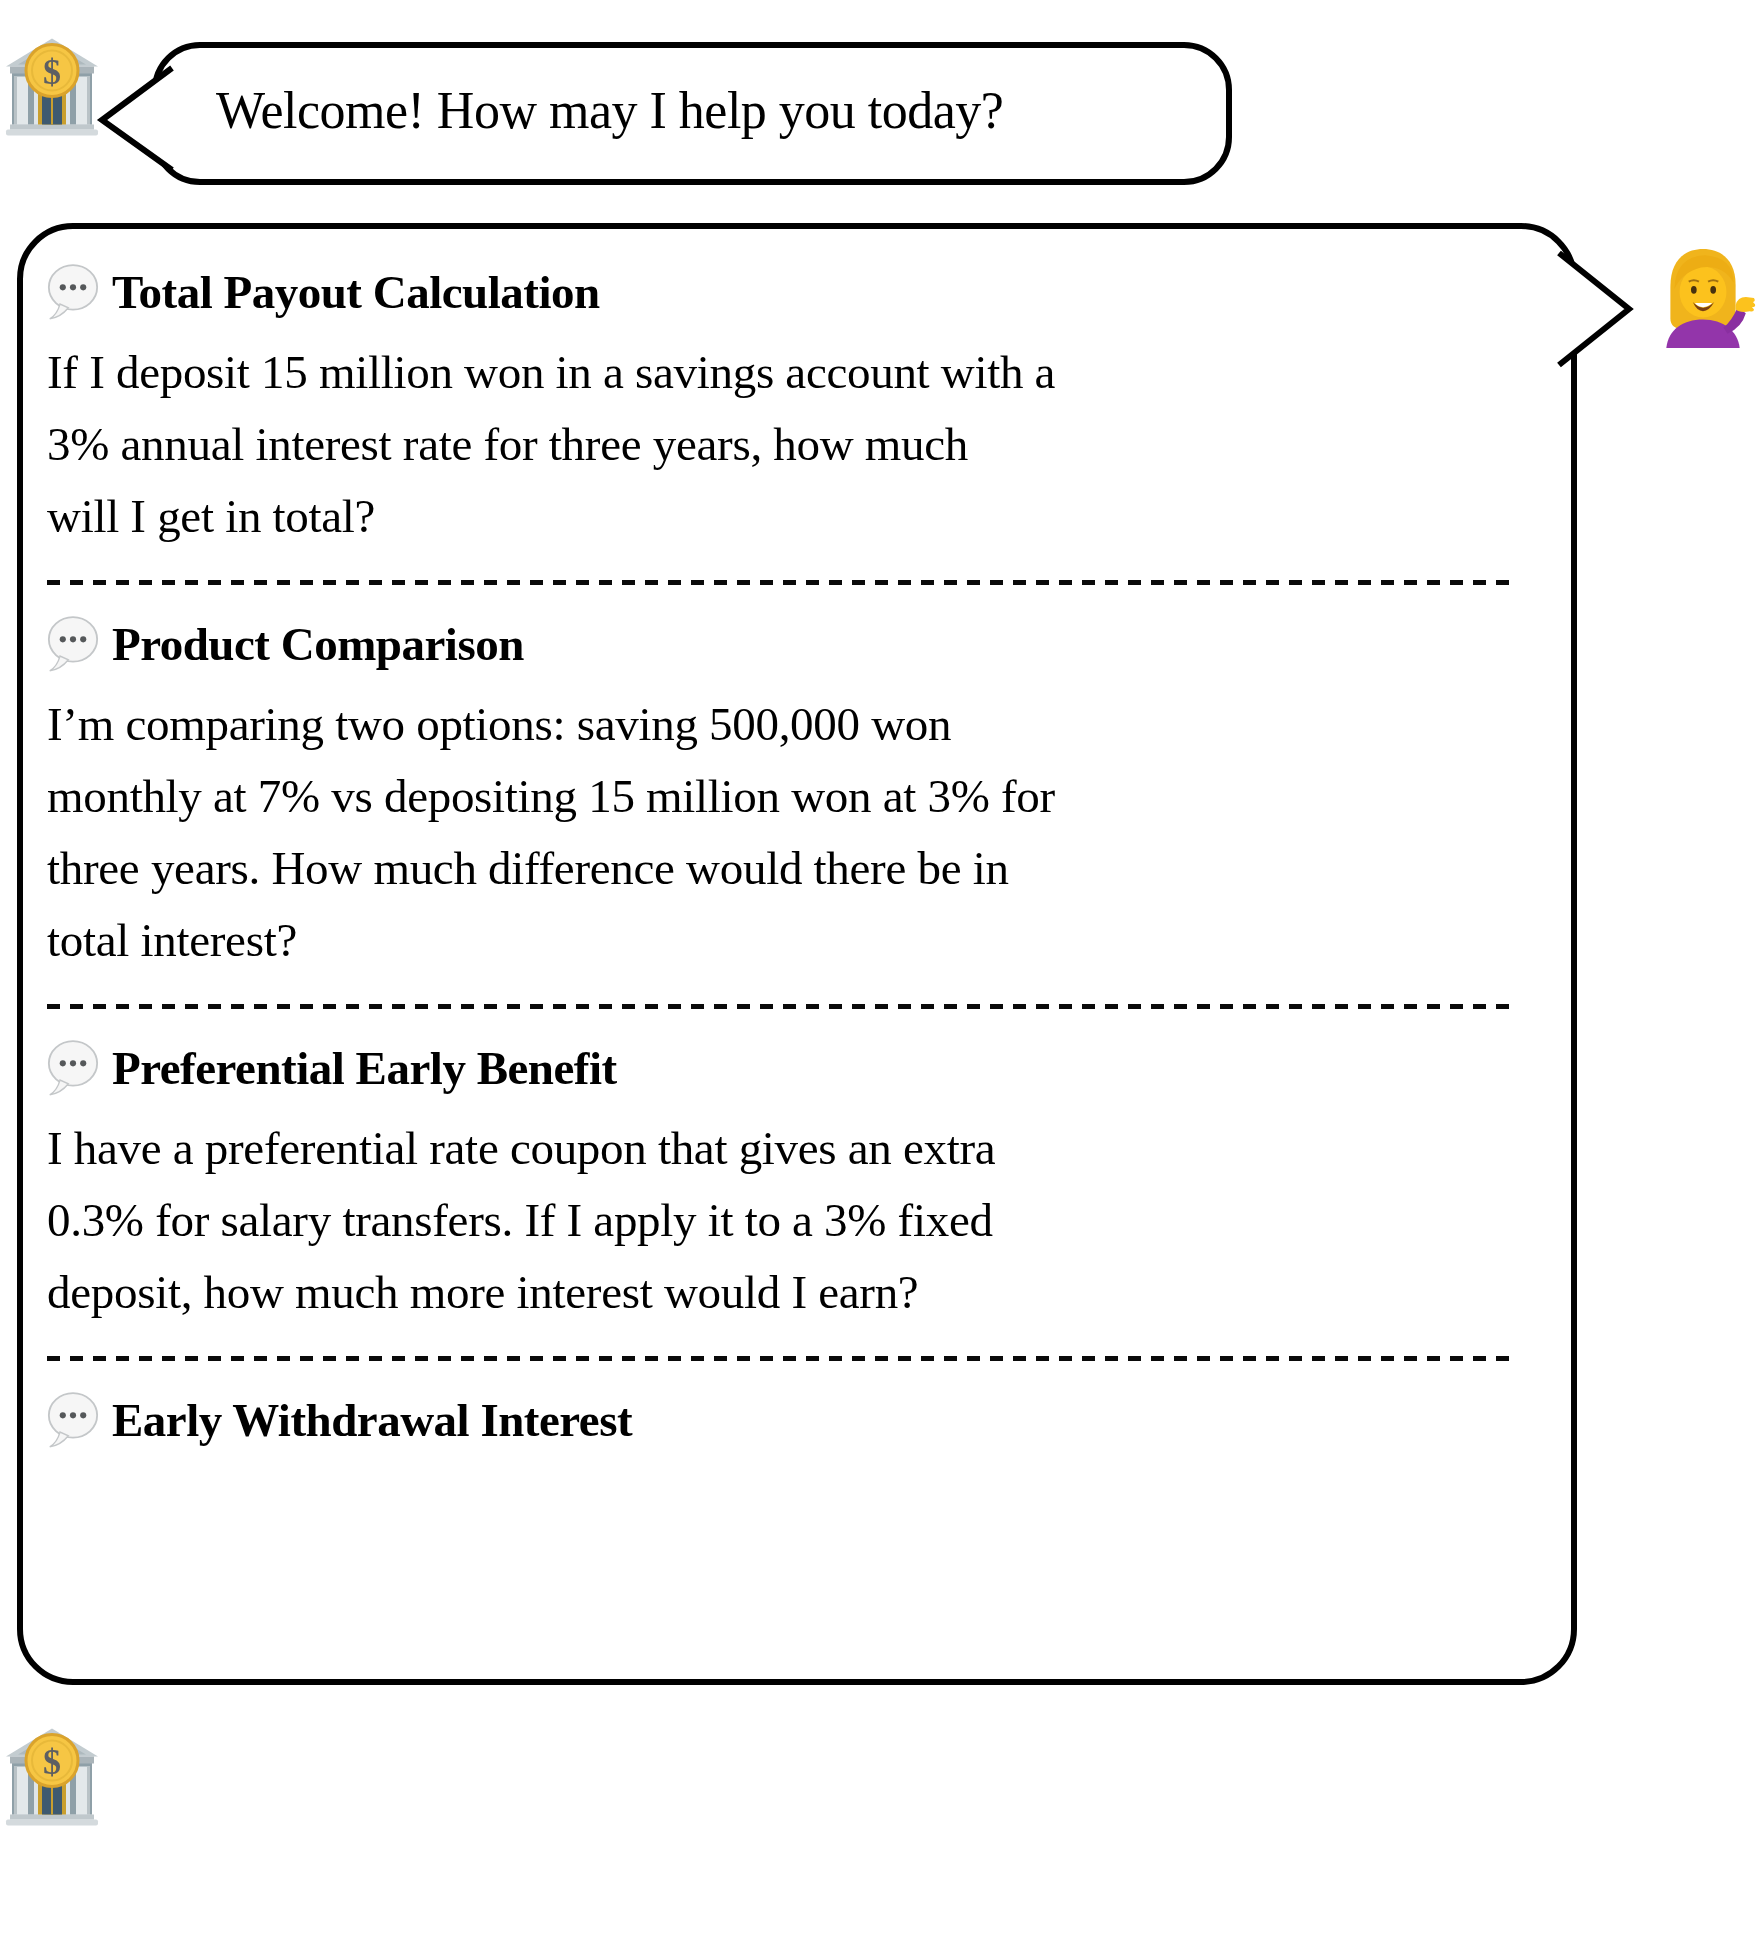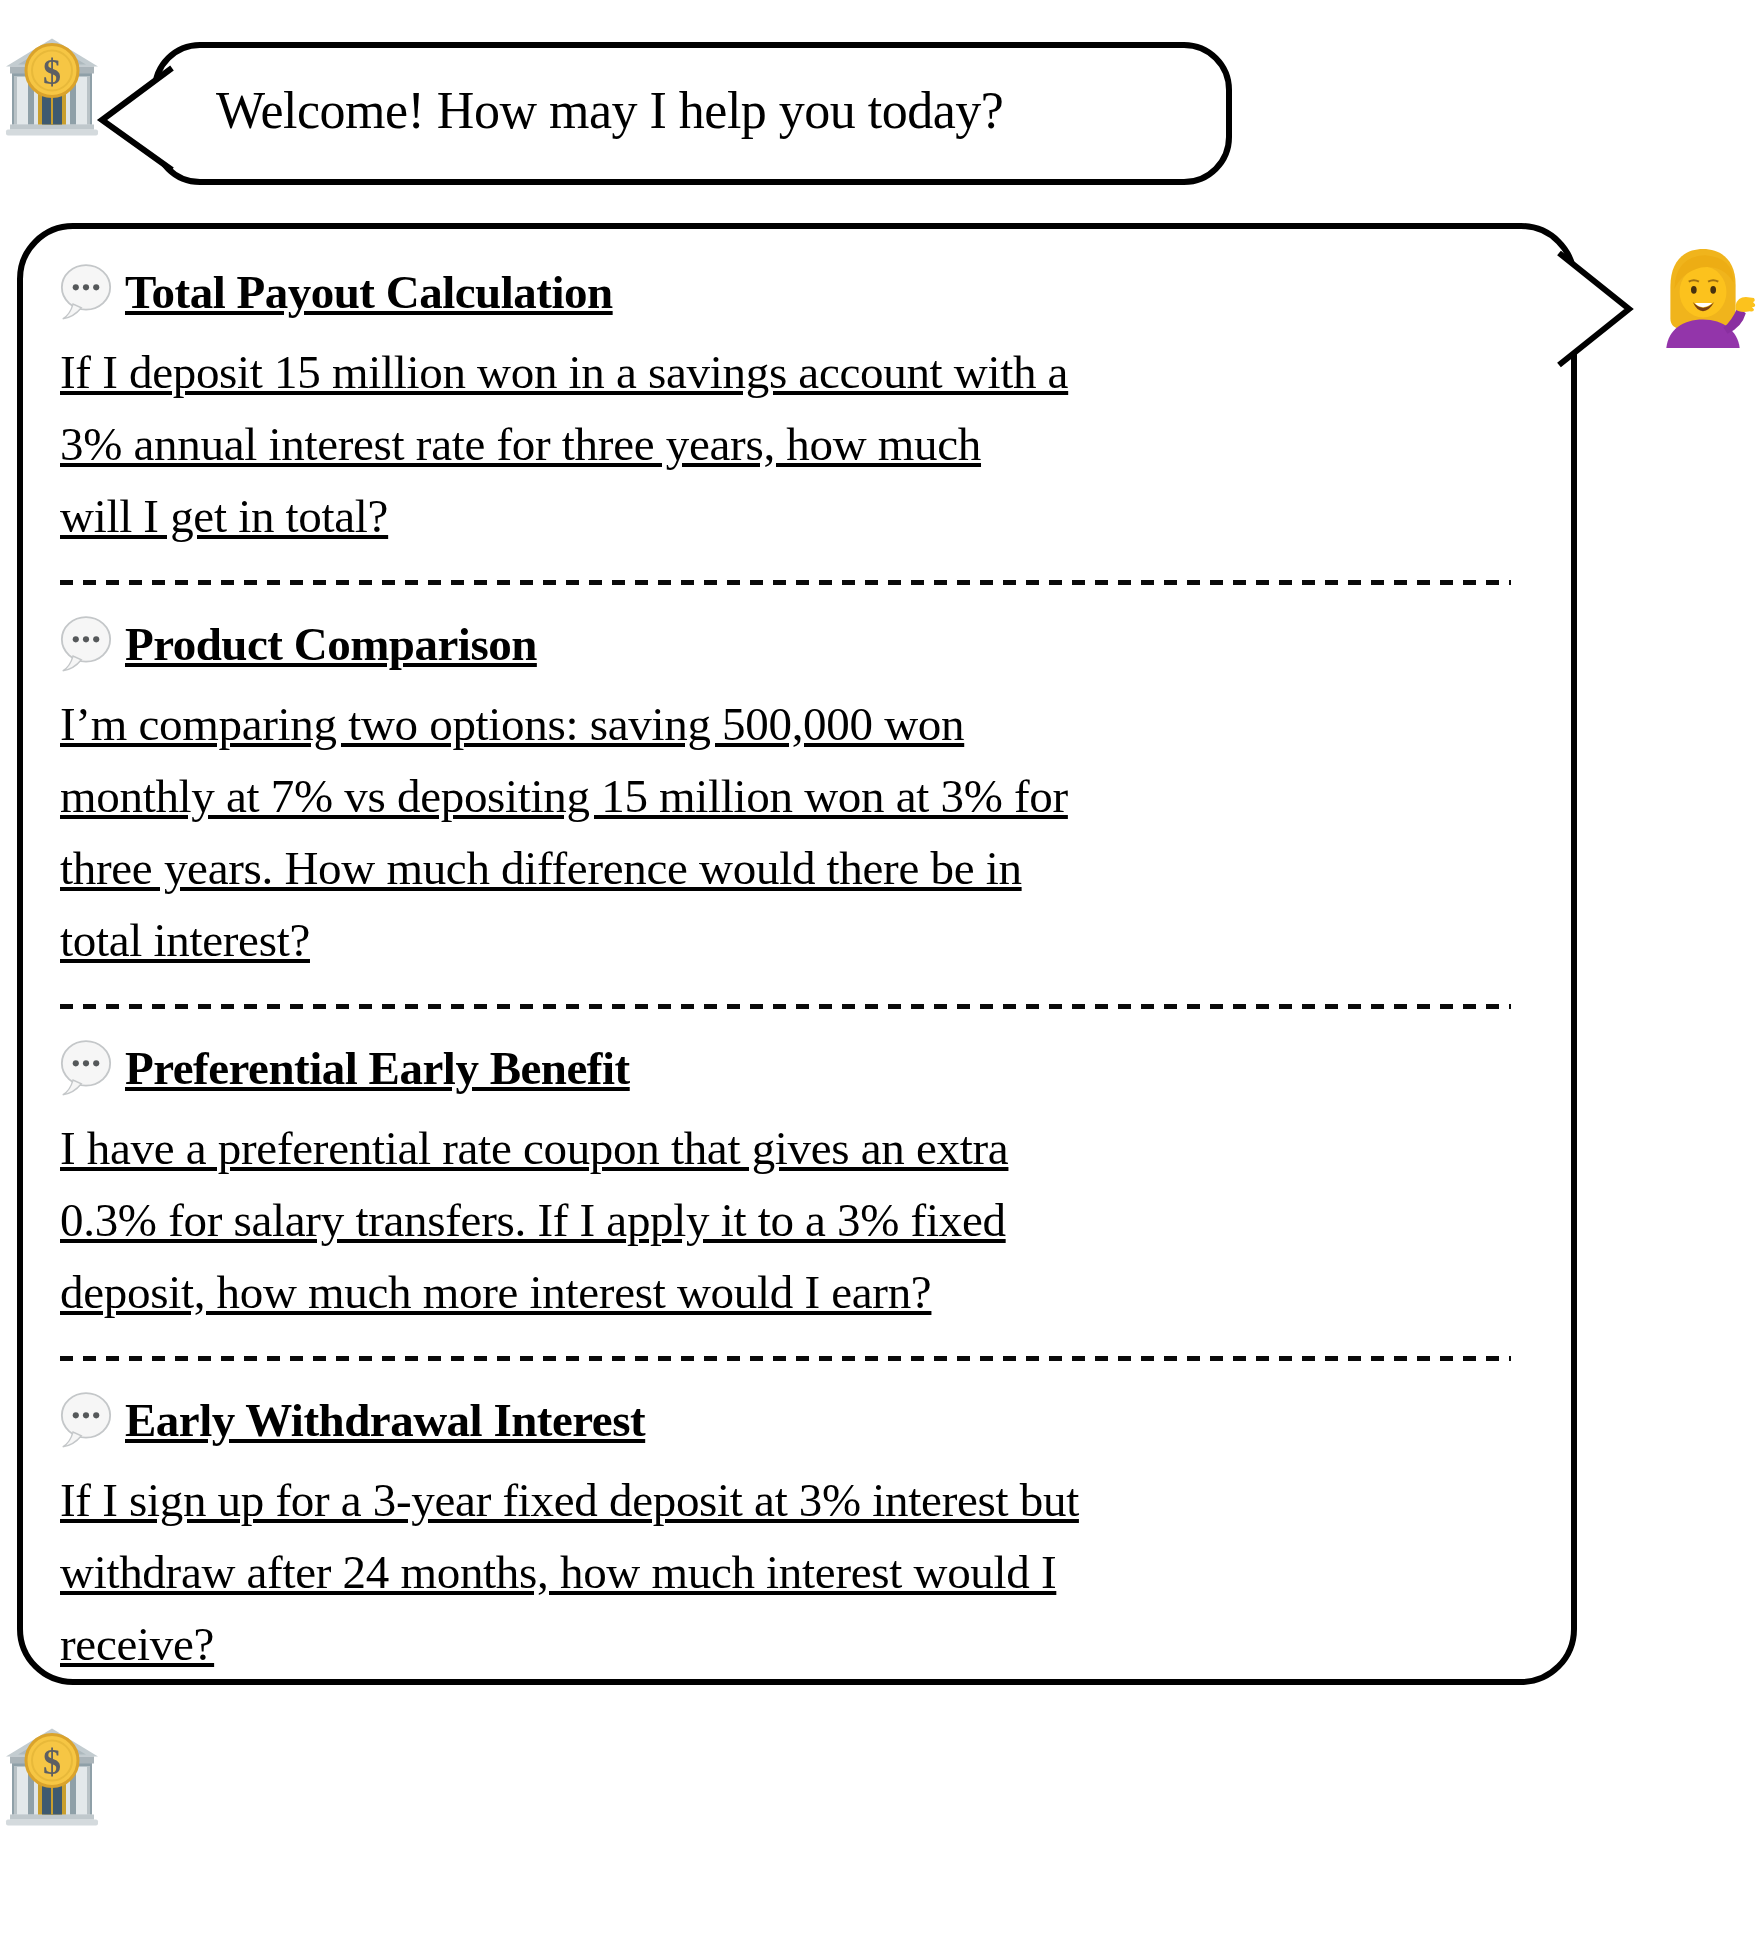--- a/index.html
+++ b/index.html
@@ -22,21 +22,21 @@
   }
   .tail { position:absolute; overflow:visible; }
 
   
   .bubble-top { left:152px; top:42px; width:1080px; height:143px;
     display:flex; align-items:center; padding:0 40px 6px 58px; }
   .bubble-top .bubble-text { font-size:52px; letter-spacing:-0.5px; white-space:nowrap; }
 
   
   .bubble-user { left:17px; top:223px; width:1560px; height:1462px;
-    border-radius:56px; padding:34px 56px 20px 37px;text-decoration:underline; }
+    border-radius:56px; padding:34px 56px 20px 24px; }
 
   .section { }
   .section-header { display:flex; align-items:center; gap:13px; margin-bottom:15px; }
   .section-title { font-weight:bold; font-size:47px; letter-spacing:-0.5px; }
   .section-body { font-size:47px; line-height:72px; letter-spacing:-0.3px; }
   .separator {
     height:5px; margin:28px 4px 30px 0;
     background:repeating-linear-gradient(90deg,#0a0a0a 0 13px,transparent 13px 23px);
   }
 
@@ -169,21 +169,20 @@
           <svg viewBox="0 0 56 62">
             <ellipse cx="28" cy="26" rx="26" ry="24" fill="#f6f6f6" stroke="#c4c7c9" stroke-width="2"></ellipse>
             <path d="M14,44 Q11,55 3,60 Q15,58 23,48 Z" fill="#f6f6f6" stroke="#c4c7c9" stroke-width="1.5"></path>
             <circle cx="17" cy="26" r="3.3" fill="#55585a"></circle>
             <circle cx="28" cy="26" r="3.3" fill="#55585a"></circle>
             <circle cx="39" cy="26" r="3.3" fill="#55585a"></circle>
           </svg>
         </span>
         <span class="section-title">Early Withdrawal Interest</span>
       </div>
-      <div class="section-body">If I sign up for a 3-year fixed deposit at 3% interest but<br>withdraw after 24 months, how much interest would I<br>receive?</div>
     </div>
   </div>
 
   <div class="emoji bank-bottom">
     <svg viewBox="0 0 96 100">
       <rect x="2" y="93" width="92" height="6" rx="2" fill="#d4dadd"></rect>
       <rect x="6" y="88" width="84" height="5" fill="#c0c8cc"></rect>
       <rect x="8" y="36" width="80" height="52" fill="#8fa0a8"></rect>
       <polygon points="48,2 2,30 94,30" fill="#c3ccd0"></polygon>
       <polygon points="48,8 14,28 82,28" fill="#aeb9be"></polygon>

